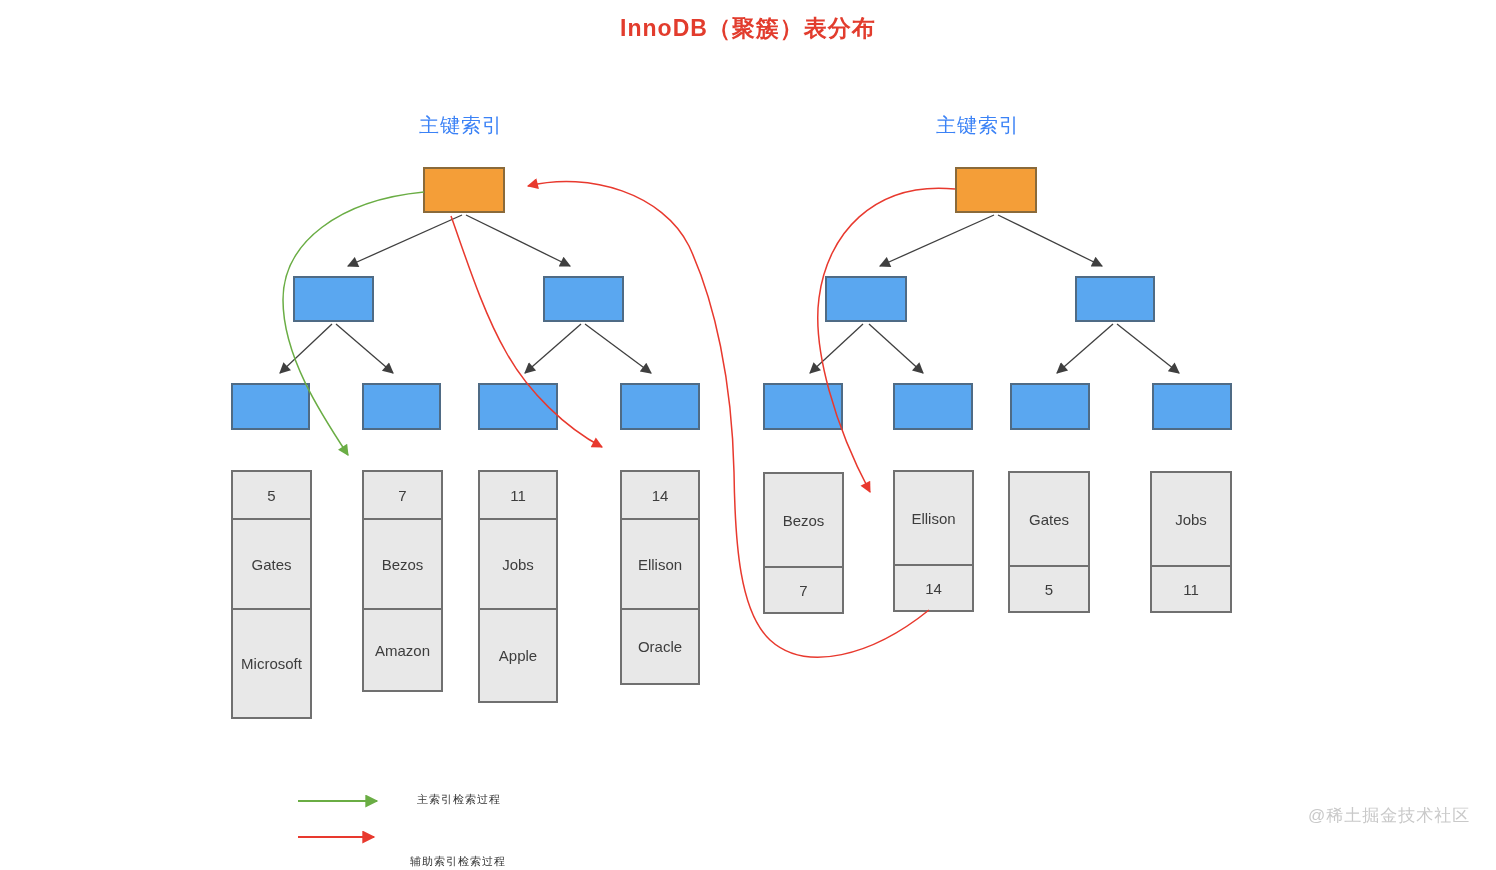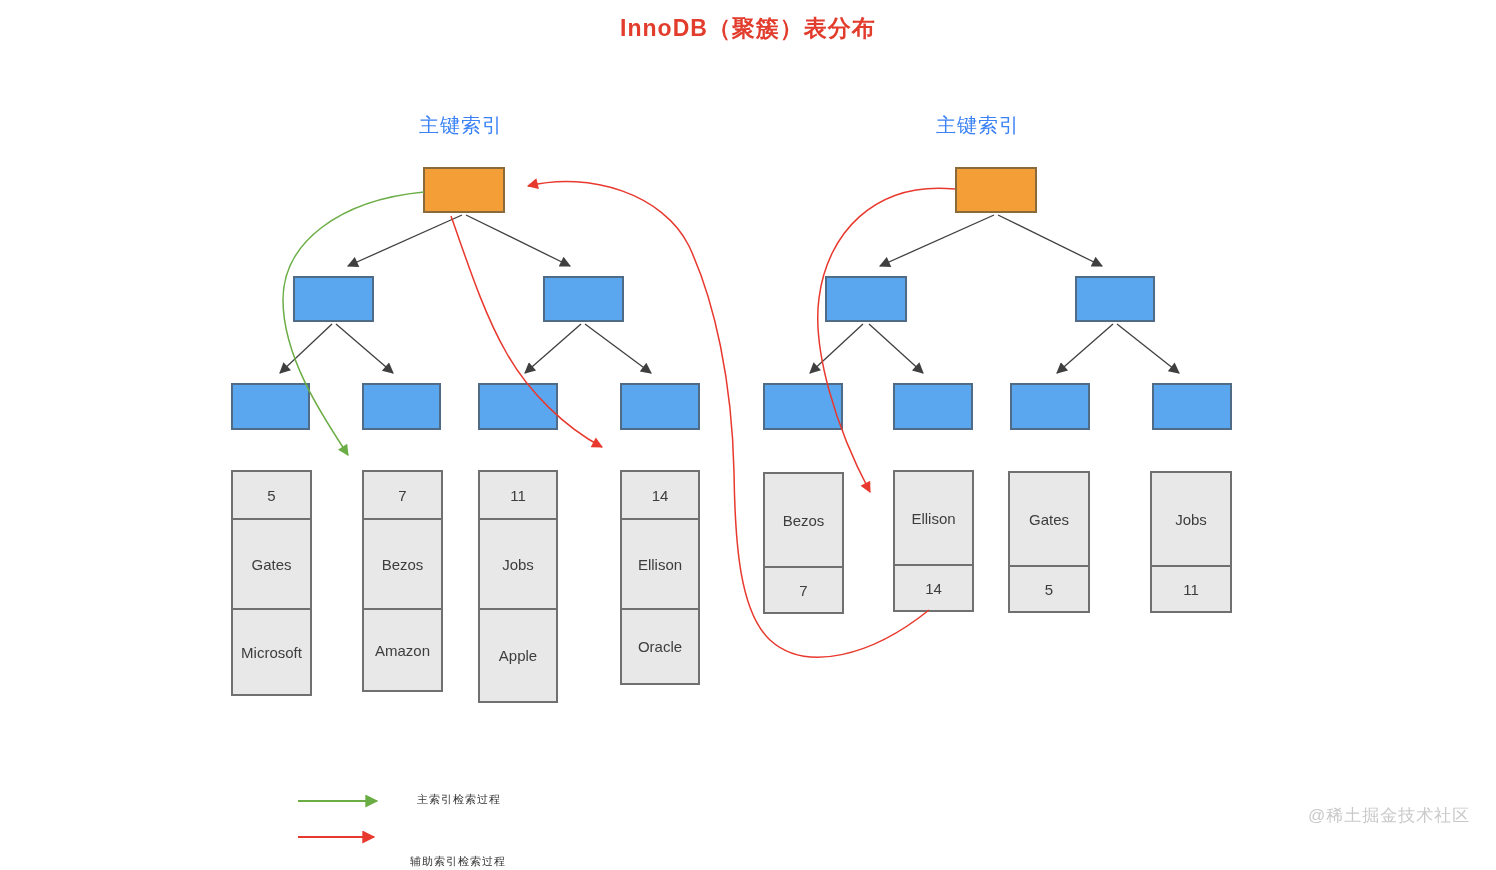--- a/index.html
+++ b/index.html
@@ -80,21 +80,21 @@
   <div class="node internal-node" style="left:825px;top:276px;width:82px;height:46px;"></div>
   <div class="node internal-node" style="left:1075px;top:276px;width:80px;height:46px;"></div>
   <div class="node internal-node" style="left:763px;top:383px;width:80px;height:47px;"></div>
   <div class="node internal-node" style="left:893px;top:383px;width:80px;height:47px;"></div>
   <div class="node internal-node" style="left:1010px;top:383px;width:80px;height:47px;"></div>
   <div class="node internal-node" style="left:1152px;top:383px;width:80px;height:47px;"></div>
 
   <div class="stack" style="left:231px;top:470px;width:81px;">
     <div class="cell" style="height:46px;">5</div>
     <div class="cell" style="height:90px;">Gates</div>
-    <div class="cell" style="height:86px;">Microsoft</div>
+    <div class="cell" style="height:109px;">Microsoft</div>
   </div>
   <div class="stack" style="left:362px;top:470px;width:81px;">
     <div class="cell" style="height:46px;">7</div>
     <div class="cell" style="height:90px;">Bezos</div>
     <div class="cell" style="height:82px;">Amazon</div>
   </div>
   <div class="stack" style="left:478px;top:470px;width:80px;">
     <div class="cell" style="height:46px;">11</div>
     <div class="cell" style="height:90px;">Jobs</div>
     <div class="cell" style="height:93px;">Apple</div>

